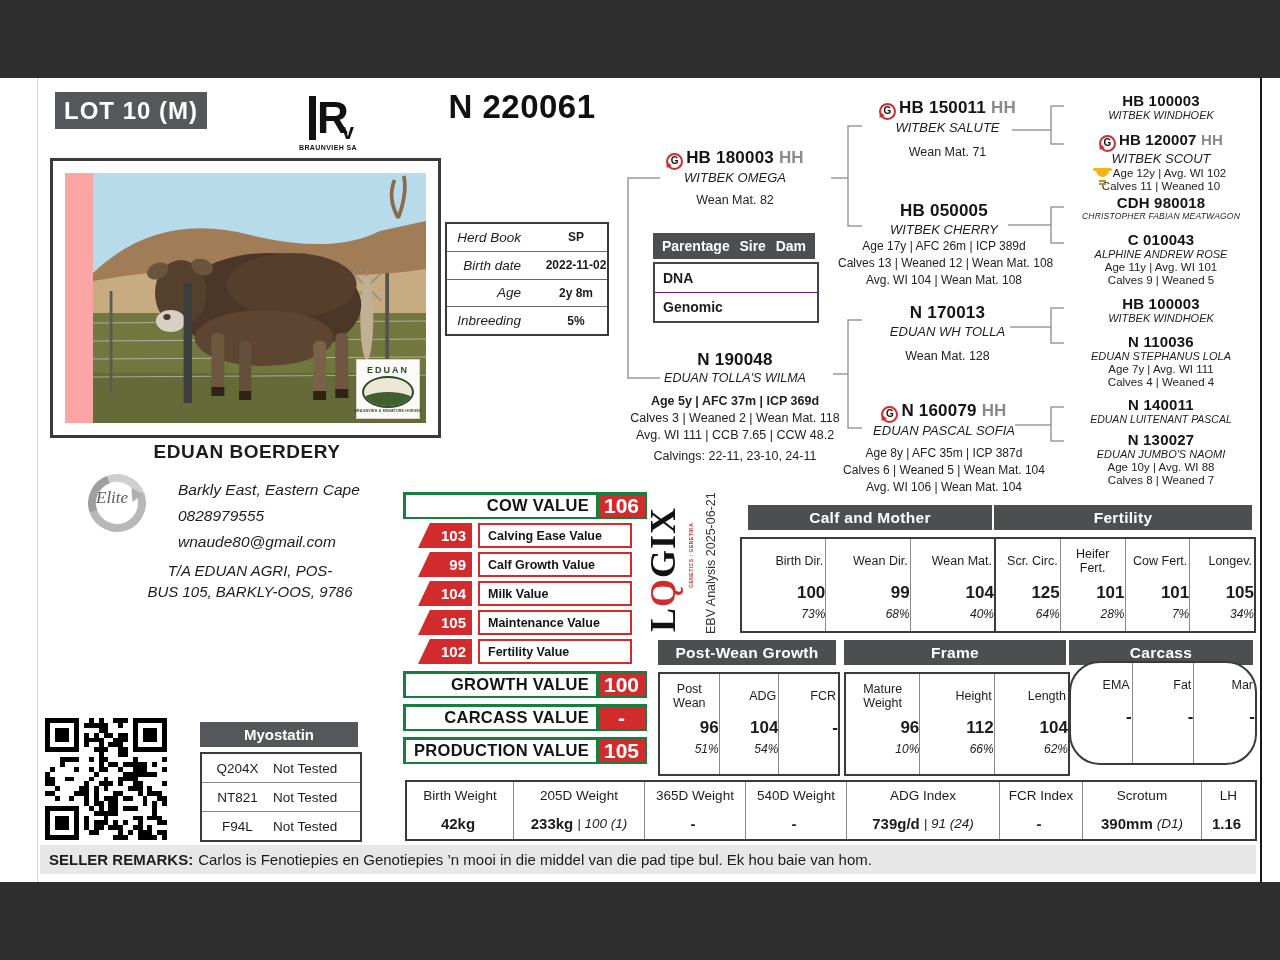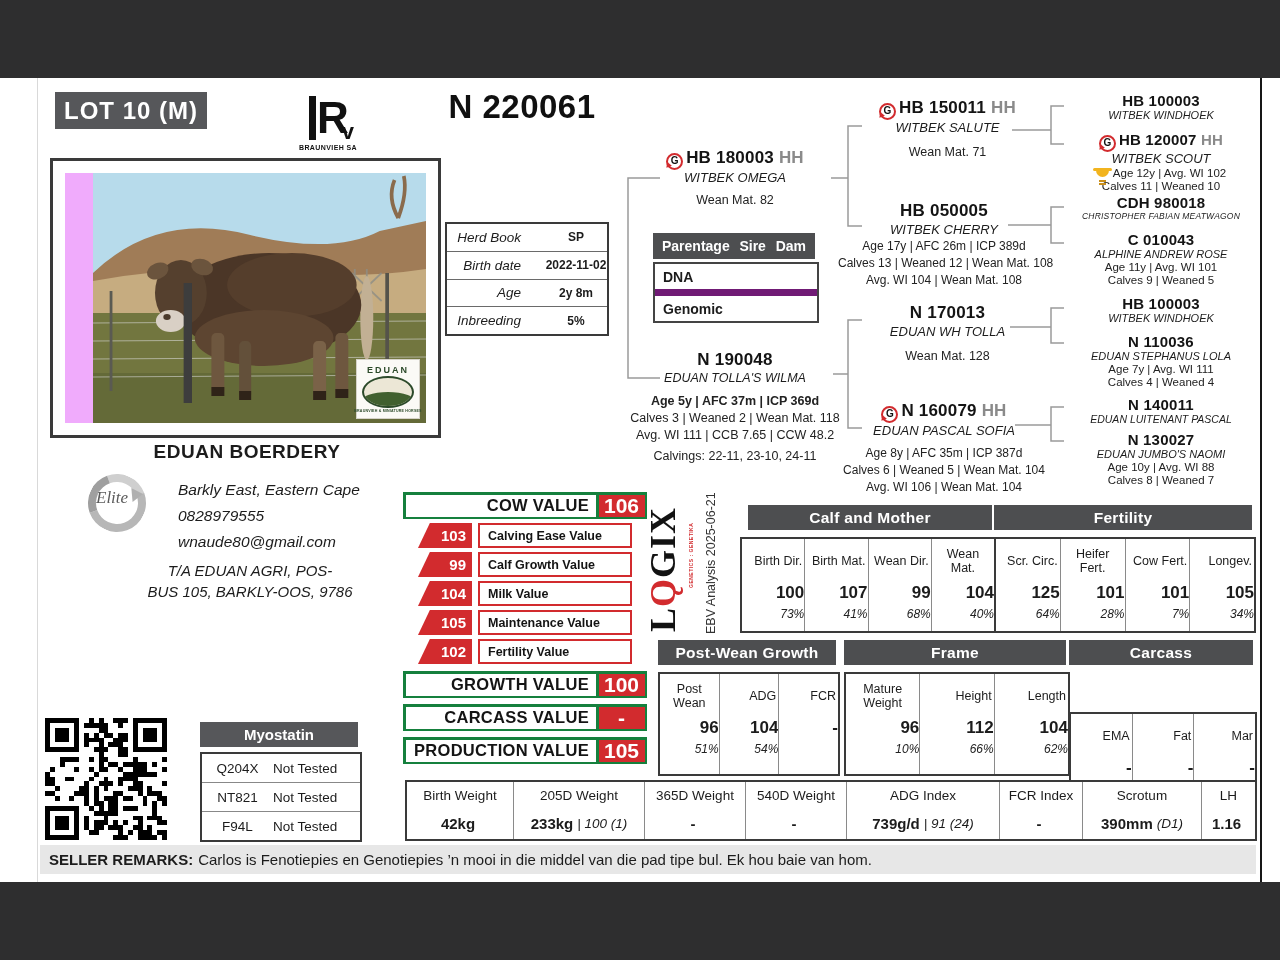--- a/index.html
+++ b/index.html
@@ -20,21 +20,21 @@
   .bv-logo{left:293px;top:96px;width:70px;height:62px;text-align:center;}
   .bv-mono{position:relative;display:inline-block;height:46px;}
   .bv-r{font-size:44px;font-weight:900;line-height:44px;color:#111;letter-spacing:-2px;border-left:7px solid #111;padding-left:1px;display:inline-block;}
   .bv-v{position:absolute;right:-7px;bottom:-3px;font-size:22px;font-weight:900;color:#111;}
   .bv-cap{font-size:7px;font-weight:bold;color:#111;letter-spacing:.4px;margin-top:2px;}
   .title{left:392px;top:88px;width:260px;text-align:center;}
   .title .tid{font-size:33px;font-weight:bold;letter-spacing:.5px;color:#101010;}
   .title .tname{font-size:17px;font-style:italic;font-weight:600;margin-top:1px;}
   
   .photo-frame{left:50px;top:158px;width:385px;height:274px;border:3px solid #3a3a3a;background:#fff;}
-  .photo{position:absolute;left:12px;top:12px;right:12px;bottom:12px;overflow:hidden;background:#f0abfc;padding-left:28px;}
+  .photo{position:absolute;left:12px;top:12px;right:12px;bottom:12px;overflow:hidden;background:#fca5a5;padding-left:28px;}
   .eduan-logo{position:absolute;right:6px;bottom:4px;width:62px;height:58px;background:#fbfaf6;border:1px solid #d5d2c8;
     display:flex;flex-direction:column;align-items:center;justify-content:center;}
   .eduan-logo .et{font-size:9px;font-weight:bold;color:#2c4a2a;letter-spacing:2px;}
   .eduan-oval{width:48px;height:28px;border:2px solid #2c4a2a;border-radius:50%;background:#ece7d6;overflow:hidden;position:relative;margin:1px 0;}
   .eduan-oval::after{content:"";position:absolute;left:-4px;right:-4px;bottom:-6px;height:20px;background:#41602f;border-radius:50% 50% 0 0;}
   .eduan-logo .eb{font-size:3.6px;font-weight:bold;color:#2c4a2a;letter-spacing:.2px;white-space:nowrap;}
   
   .owner-name{left:92px;top:441px;width:310px;text-align:center;font-size:19px;font-weight:bold;letter-spacing:.5px;}
   .elite{left:80px;top:468px;width:64px;height:68px;}
   .elite .ring{position:absolute;left:8px;top:6px;width:42px;height:42px;border:8px solid #b7b7b7;border-radius:50%;
@@ -45,21 +45,21 @@
   .address{left:110px;top:560px;width:280px;text-align:center;font-style:italic;font-size:15px;line-height:21px;}
   
   .hb-box{left:445px;top:222px;width:160px;height:110px;border:2.5px solid #3a3a3a;background:#fff;display:flex;flex-direction:column;}
   .hb-row{flex:1;display:flex;align-items:center;border-top:1px solid #6a6a6a;gap:20px;}
   .hb-row:first-child{border-top:none;}
   .hb-label{width:74px;text-align:right;font-style:italic;font-size:13.5px;padding-right:4px;}
   .hb-value{flex:1;text-align:center;font-weight:bold;font-size:12px;}
   .par-head{left:653px;top:233px;width:162px;height:26px;background:#4d4e50;color:#fff;font-weight:bold;font-size:14px;
     display:flex;align-items:center;justify-content:space-between;padding:0 9px;box-sizing:border-box;}
   .par-box{left:653px;top:262px;width:162px;height:57px;border:2px solid #444;background:#fff;display:flex;flex-direction:column;}
-  .par-row{flex:1;display:flex;align-items:center;font-weight:bold;font-size:14px;padding-left:8px;border-top:7px solid #701a75;}
+  .par-row{flex:1;display:flex;align-items:center;font-weight:bold;font-size:14px;padding-left:8px;border-top:1px solid #701a75;}
   .par-row:first-child{border-top:none;}
   
   .ped{position:absolute;text-align:center;}
   .pid{font-weight:bold;font-size:17px;color:#141414;letter-spacing:.2px;white-space:nowrap;}
   .pid .sfx{color:#8a8a8a;font-weight:600;}
   .pname{font-style:italic;font-size:13px;margin-top:1px;white-space:nowrap;}
   .pline{font-size:12.5px;margin-top:3px;white-space:nowrap;color:#222;}
   .ped.small .pid{font-size:15px;}
   .ped.small .pname{font-size:11px;margin-top:0;}
   .ped.small .pline{font-size:11.5px;margin-top:1px;}
@@ -377,25 +377,20 @@
 
 <div class="hbar" style="left:748px;top:505px;width:244px;">Calf and Mother</div>
 <div class="hbar" style="left:994px;top:505px;width:258px;">Fertility</div>
 <div class="ebox" style="left:740px;top:537px;width:252px;height:92px;">
   <div class="ecell">
       <div class="eh">Birth Dir.</div>
       <div class="ev">100</div>
       <div class="ea">73%</div>
     </div>
   <div class="ecell">
-      <div class="eh">Birth Mat.</div>
-      <div class="ev">107</div>
-      <div class="ea">41%</div>
-    </div>
-  <div class="ecell">
       <div class="eh">Wean Dir.</div>
       <div class="ev">99</div>
       <div class="ea">68%</div>
     </div>
   <div class="ecell">
       <div class="eh">Wean Mat.</div>
       <div class="ev">104</div>
       <div class="ea">40%</div>
     </div>
 </div>
@@ -452,21 +447,21 @@
       <div class="eh">Height</div>
       <div class="ev">112</div>
       <div class="ea">66%</div>
     </div>
   <div class="ecell">
       <div class="eh">Length</div>
       <div class="ev">104</div>
       <div class="ea">62%</div>
     </div>
 </div>
-<div class="ebox" style="left:1069px;top:712px;width:184px;height:100px;">
+<div class="ebox" style="left:1069px;top:661px;width:184px;height:100px;border-radius:31px;">
   <div class="ecell">
       <div class="eh">EMA</div>
       <div class="ev">-</div>
       <div class="ea"></div>
     </div>
   <div class="ecell">
       <div class="eh">Fat</div>
       <div class="ev">-</div>
       <div class="ea"></div>
     </div>

